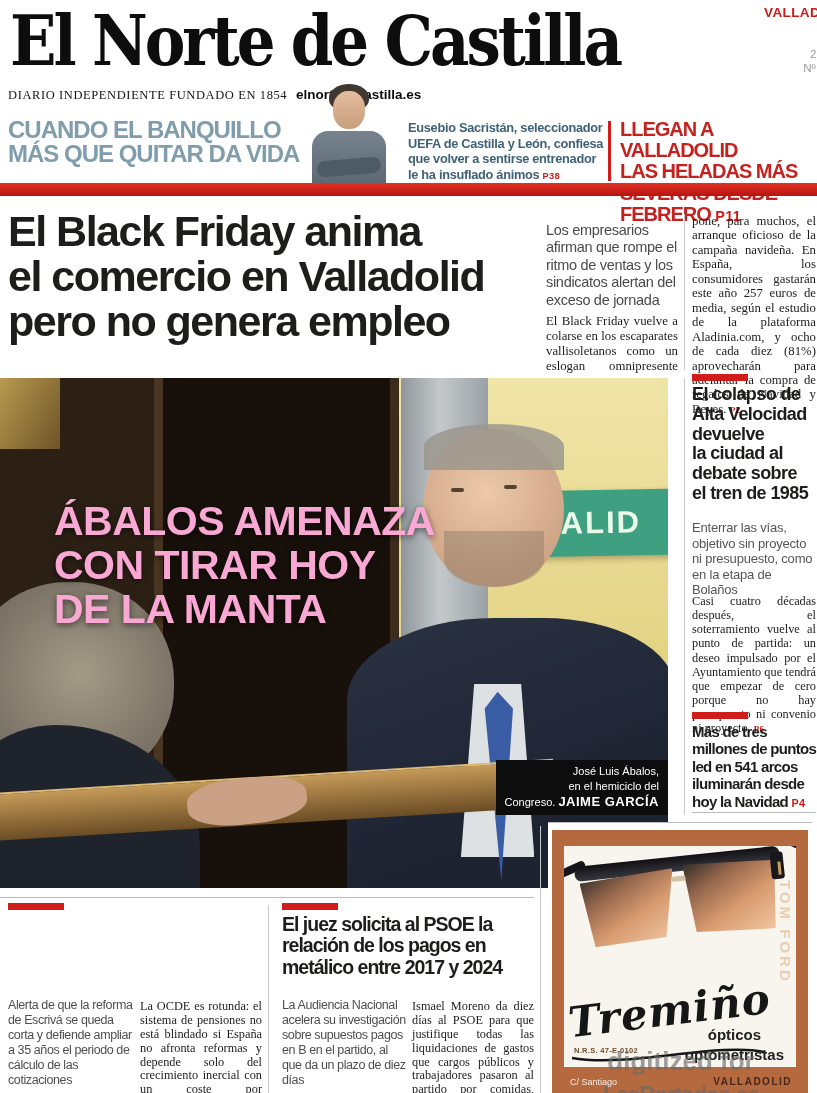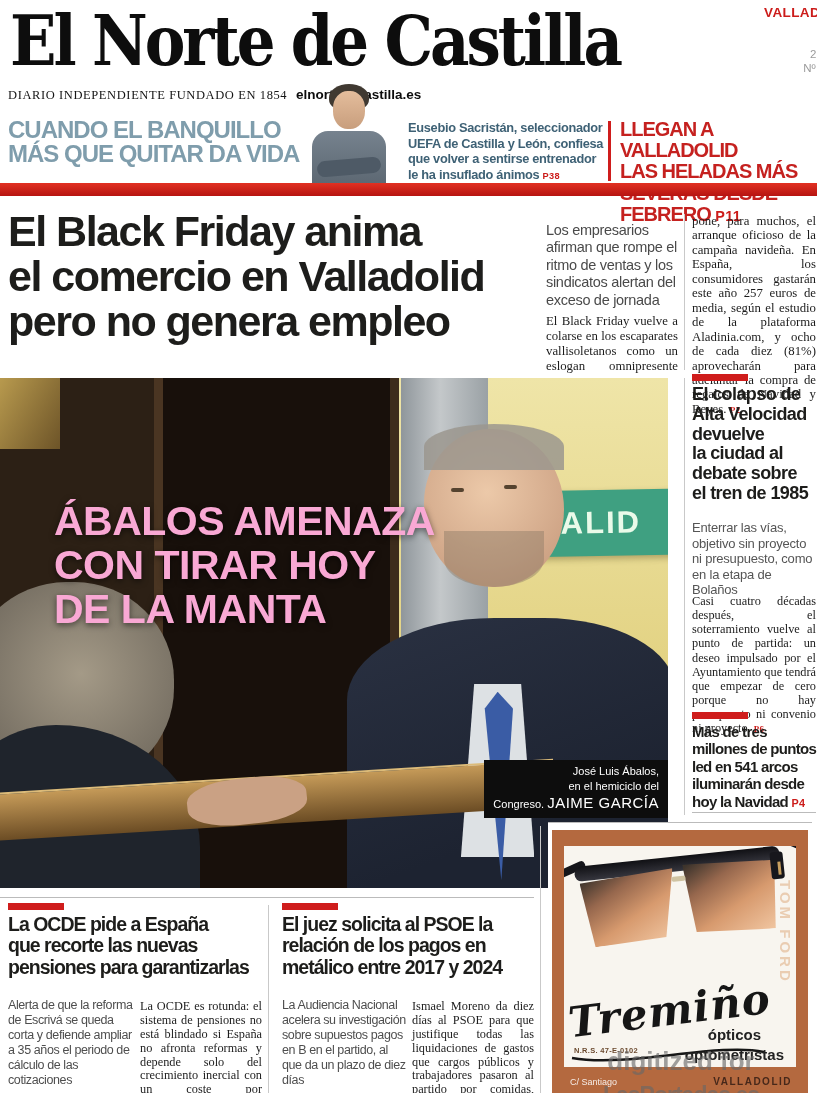--- a/index.html
+++ b/index.html
@@ -85,21 +85,21 @@
      background:linear-gradient(#c59a58,#6b4c24);border-top:2px solid #dcbb79;
      transform:rotate(-3.5deg);}
   .ph-hand{position:absolute;left:28%;top:78.5%;width:18%;height:9%;background:#caa184;
      border-radius:42%;transform:rotate(-6deg);}
   .photo-headline{position:absolute;left:14px;top:122px;font-size:41px;font-weight:bold;
      color:#f9a8d4;line-height:1.07;letter-spacing:-0.5px;text-shadow:0 2px 6px rgba(0,0,0,.55);margin-left:40px;}
   .photo-subhead{position:absolute;left:14px;top:264px;width:450px;font-size:19.5px;
      font-weight:bold;color:#fff;line-height:1.24;text-shadow:0 1px 4px rgba(0,0,0,.6);}
   .photo-caption{position:absolute;right:0;top:382px;background:#0d0d0d;color:#fff;
      padding:4px 9px;font-size:11px;line-height:1.34;text-align:right;}
-  .caption-credit{font-size:15px;font-weight:normal;letter-spacing:.5px;}
+  .caption-credit{font-size:13px;font-weight:bold;letter-spacing:.5px;}
 
   
   .kicker{position:absolute;width:56px;height:7px;background:#cf1d1c;}
   .rc1-headline{left:692px;top:385px;width:127px;font-size:18px;font-weight:bold;
      line-height:1.1;letter-spacing:-0.6px;}
   .rc1-subhead{left:692px;top:520px;width:124px;font-size:13px;color:#555;
      line-height:1.2;letter-spacing:-0.2px;}
   .rc1-body{left:692px;top:594px;width:124px;font-size:12.3px;line-height:1.15;
      color:#1c1c1c;text-align:justify;}
   .rc2-headline{left:692px;top:723px;width:128px;font-size:15px;font-weight:bold;
@@ -244,23 +244,20 @@
   <div class="abs rc2-headline"><span class="preline">Más de tres
 millones de puntos
 led en 541 arcos
 iluminarán desde
 hoy la Navidad </span><span class="pref">P4</span></div>
   <div class="abs vline" style="left:684px;top:378px;height:437px;"></div>
   <div class="abs hline" style="left:692px;top:812px;width:124px;"></div>
 
   <div class="abs hline" style="left:0;top:897px;width:534px;"></div>
   <div class="kicker" style="left:8px;top:903px;"></div>
-  <div class="abs ba-headline preline">La OCDE pide a España
-que recorte las nuevas
-pensiones para garantizarlas</div>
   <div class="abs ba-subhead">Alerta de que la reforma de Escrivá se queda corta y defiende ampliar a 35 años el periodo de cálculo de las cotizaciones</div>
   <div class="abs ba-body serif"><span>La OCDE es rotunda: el sistema de pensiones no está blindado si España no afronta reformas y depende solo del crecimiento inercial con un coste por envejecimiento en aumento. </span></div>
 
   <div class="abs vline" style="left:268px;top:905px;height:188px;"></div>
   <div class="kicker" style="left:282px;top:903px;"></div>
   <div class="abs bb-headline preline">El juez solicita al PSOE la
 relación de los pagos en
 metálico entre 2017 y 2024</div>
   <div class="abs bb-subhead">La Audiencia Nacional acelera su investigación sobre supuestos pagos en B en el partido, al que da un plazo de diez días</div>
   <div class="abs bb-body serif"><span>Ismael Moreno da diez días al PSOE para que justifique todas las liquidaciones de gastos que cargos públicos y trabajadores pasaron al partido por comidas, hoteles, gasolina o kilometraje. </span></div>

